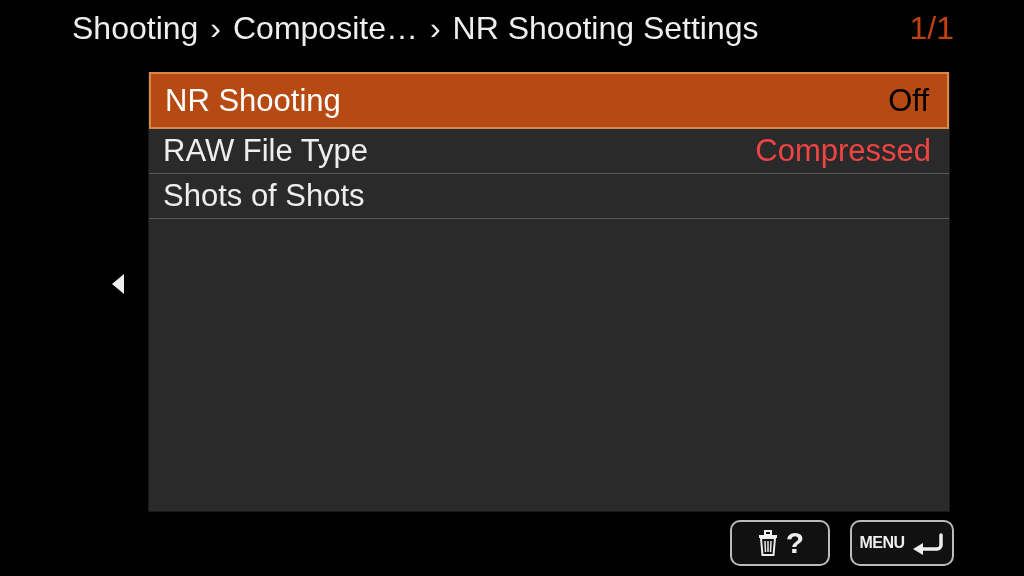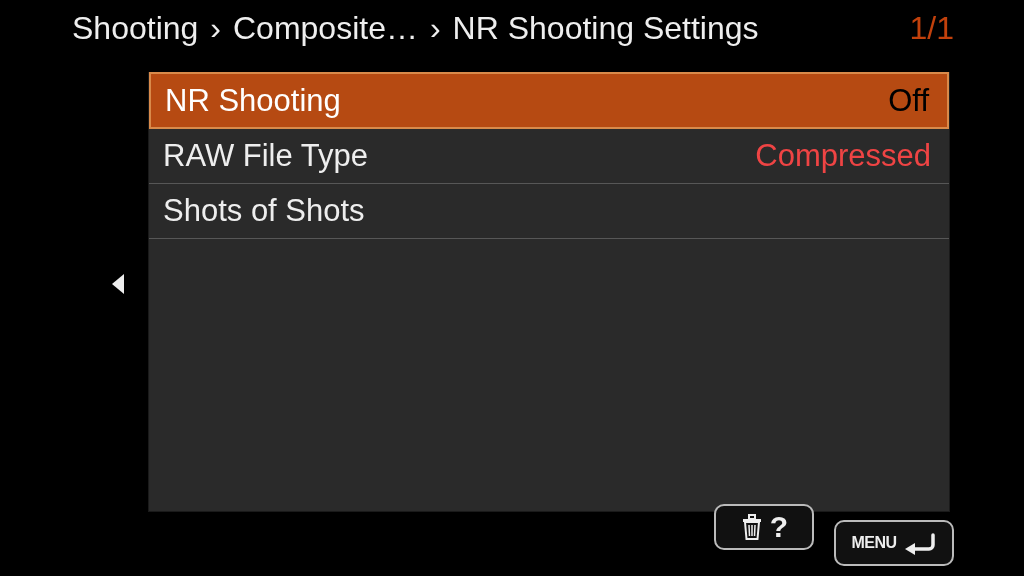--- a/index.html
+++ b/index.html
@@ -59,21 +59,21 @@
       align-items: center;
       justify-content: center;
       cursor: pointer;
     }
     .back-arrow svg { display: block; }
 
     
     .menu-row {
       display: flex;
       align-items: center;
-      height: 55px;
+      height: 45px;
       padding: 0 18px 0 14px;
       border-bottom: 1px solid #575757;
       font-size: 31px;
       cursor: pointer;
     }
     .menu-row-label { color: #eee; flex: 0 0 auto; }
     .menu-row-value { margin-left: auto; color: #ef4444; }
     .menu-row.selected {
       background: #b64a12;
       border: 2px solid #d98a4a;
@@ -97,21 +97,21 @@
       border-radius: 10px;
       height: 46px;
       display: flex;
       align-items: center;
       justify-content: center;
       gap: 6px;
       color: #eee;
       cursor: pointer;
     }
     .footer-btn.help { width: 100px; padding: 0 10px; }
-    .footer-btn.menu { width: 120px; padding: 12px 10px; margin-top: 16px; }
+    .footer-btn.menu { width: 104px; padding: 12px 10px; }
     .footer-btn .q { font-size: 30px; font-weight: bold; color: #eee; }
     .menu-text {
       font-size: 16px;
       font-weight: bold;
       letter-spacing: -0.5px;
       color: #eee;
     }
     .icon-box {
       display: flex; align-items: center; justify-content: center;
     }

